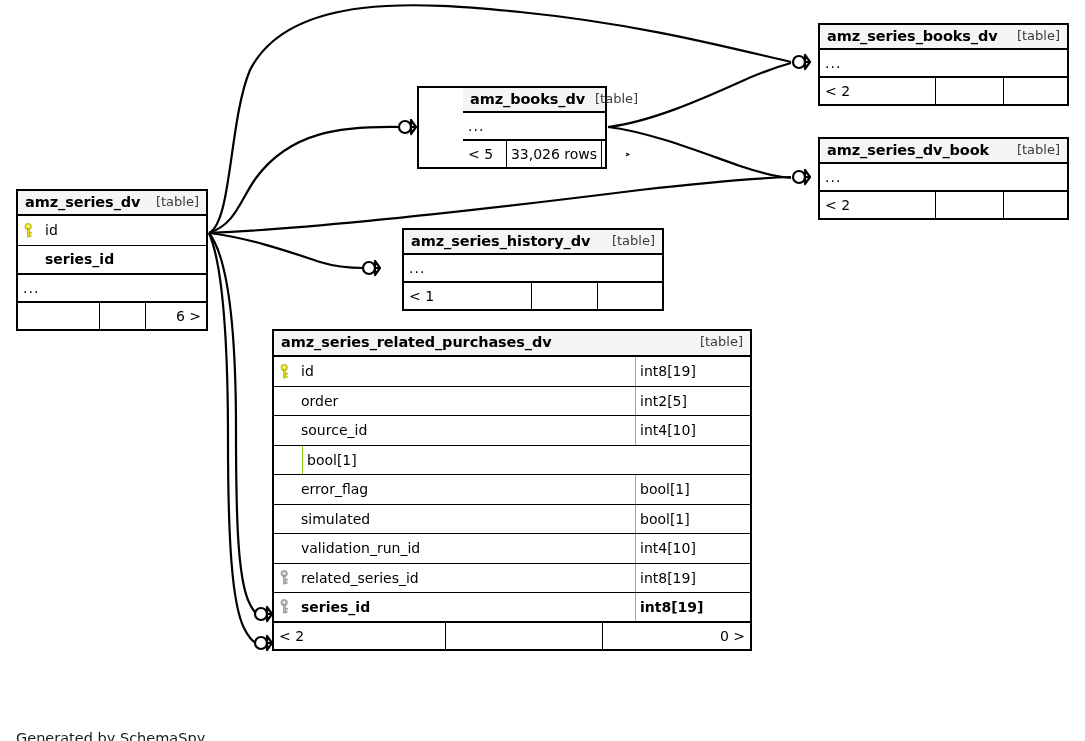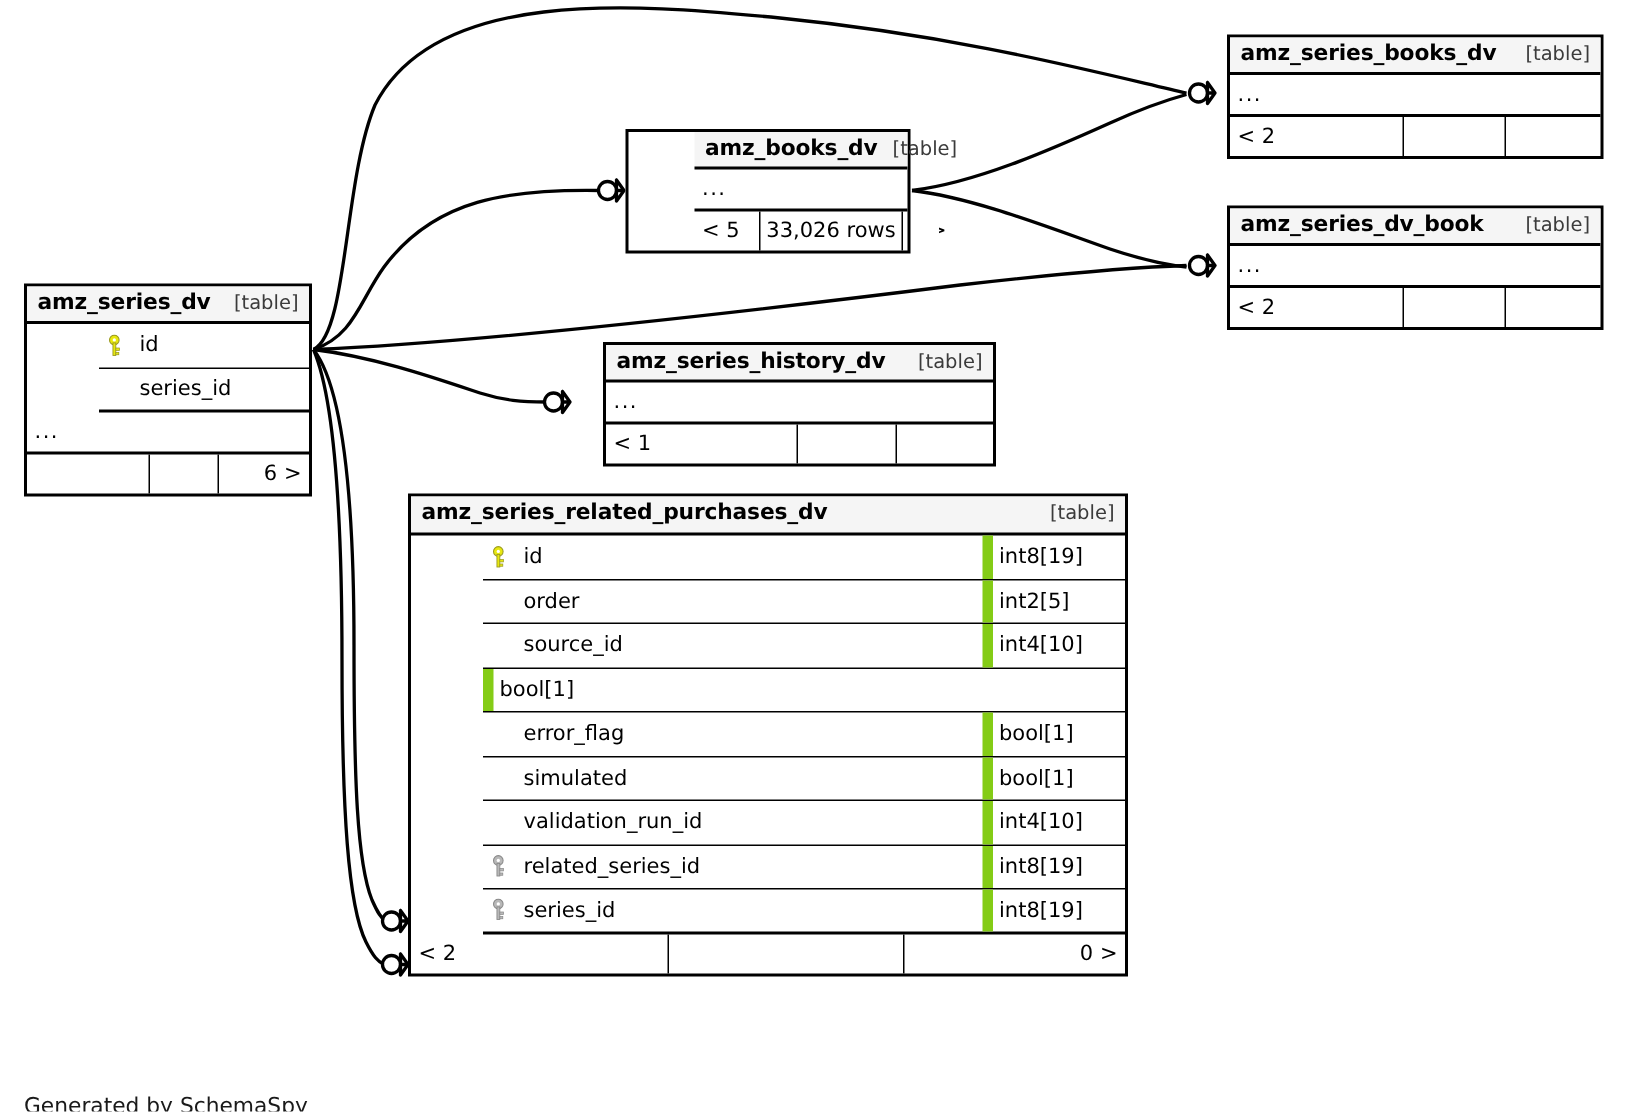--- a/index.html
+++ b/index.html
@@ -34,69 +34,69 @@
   
   .table-node {
     position: absolute;
     box-sizing: border-box;
     border: 2px solid #000000;
     background: #ffffff;
   }
 
   .tbl-header {
     display: flex;
-    align-items: flex-end;
+    align-items: flex-start;
     justify-content: space-between;
     background: #f5f5f5;
     border-bottom: 2px solid #000000;
     padding: 3px 7px 4px 7px;
     white-space: nowrap;
   }
   .tbl-name {
     font-weight: bold;
     font-size: 14.5px;
     letter-spacing: -0.1px;
   }
   .tbl-kind {
     font-size: 13px;
     color: #3b3b3b;
     padding-left: 10px;
   }
 
   .tbl-body {
     display: block;
-    padding-left: 48px;
   }
 
   .col-row {
     display: flex;
     align-items: stretch;
     border-bottom: 1px solid #000000;
     height: 29.5px;
     box-sizing: border-box;
   }
-  .col-row.last-col { border-bottom: 2px solid #000000; }
+  .col-row.last-col { border-bottom: 2px solid #000000; font-weight: bold; }
 
   .col-name {
     flex: 1 1 auto;
     display: flex;
     align-items: center;
     padding-left: 6px;
     font-size: 14px;
     white-space: nowrap;
     overflow: hidden;
   }
   .col-type {
     flex: 0 0 auto;
     display: flex;
     align-items: center;
-    border-left: 7px solid #84cc16;
+    border-left: 1px solid #84cc16;
     padding-left: 4px;
     font-size: 14px;
     white-space: nowrap;
+    margin-left: 28px;
   }
 
   
   .key-icon {
     flex: 0 0 auto;
     width: 13px;
     height: 15px;
     margin-right: 8px;
     display: inline-block;
   }

